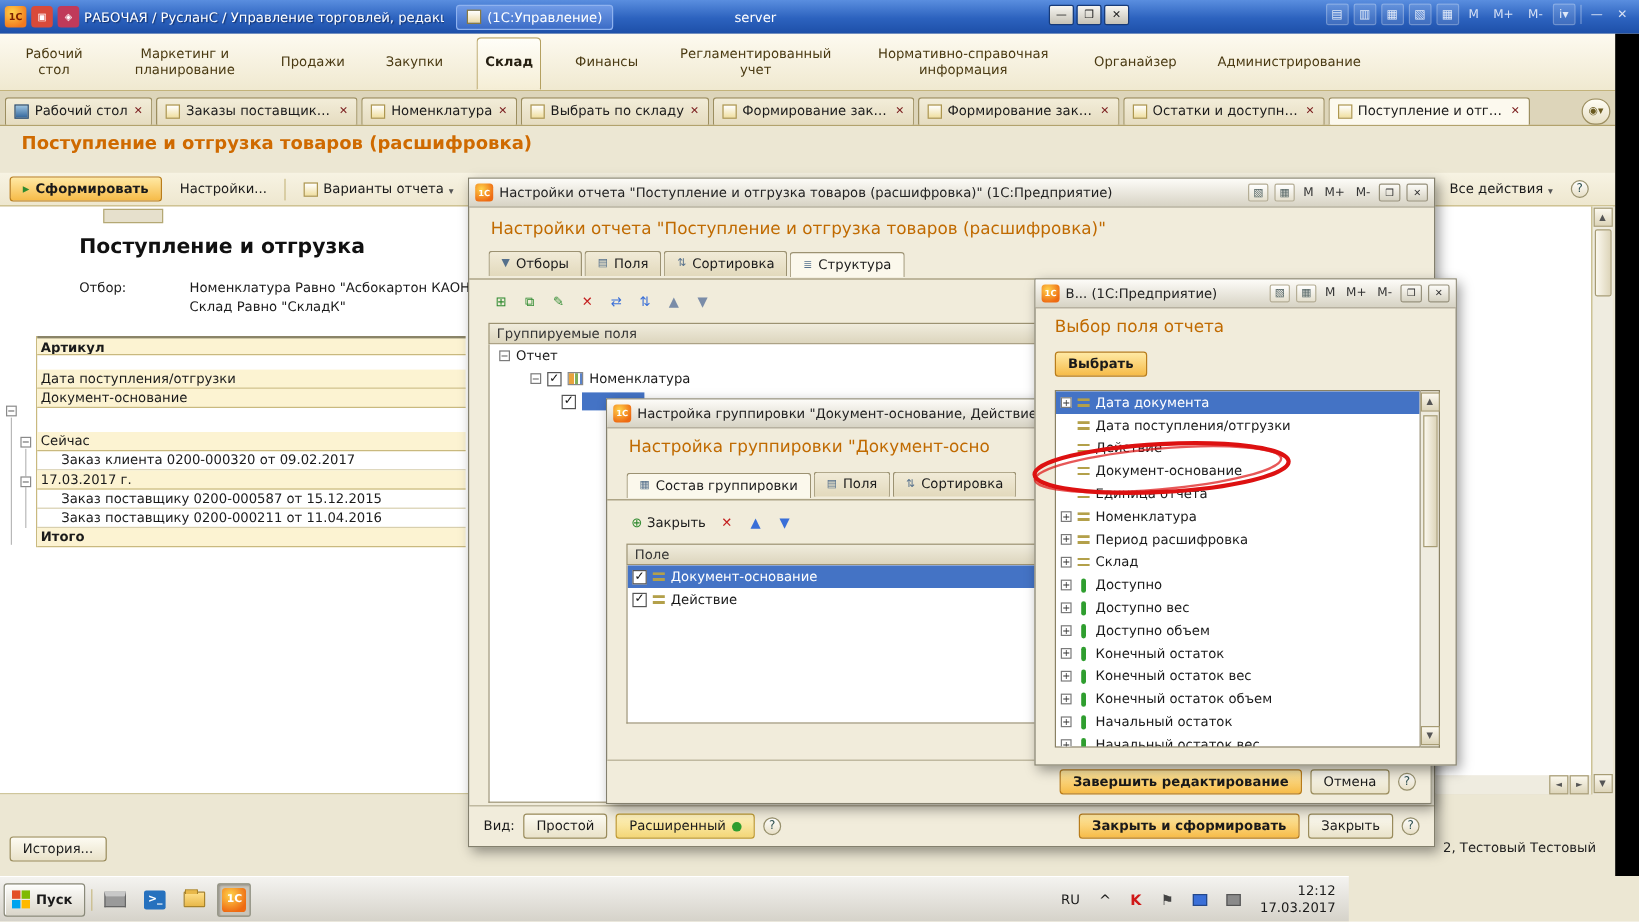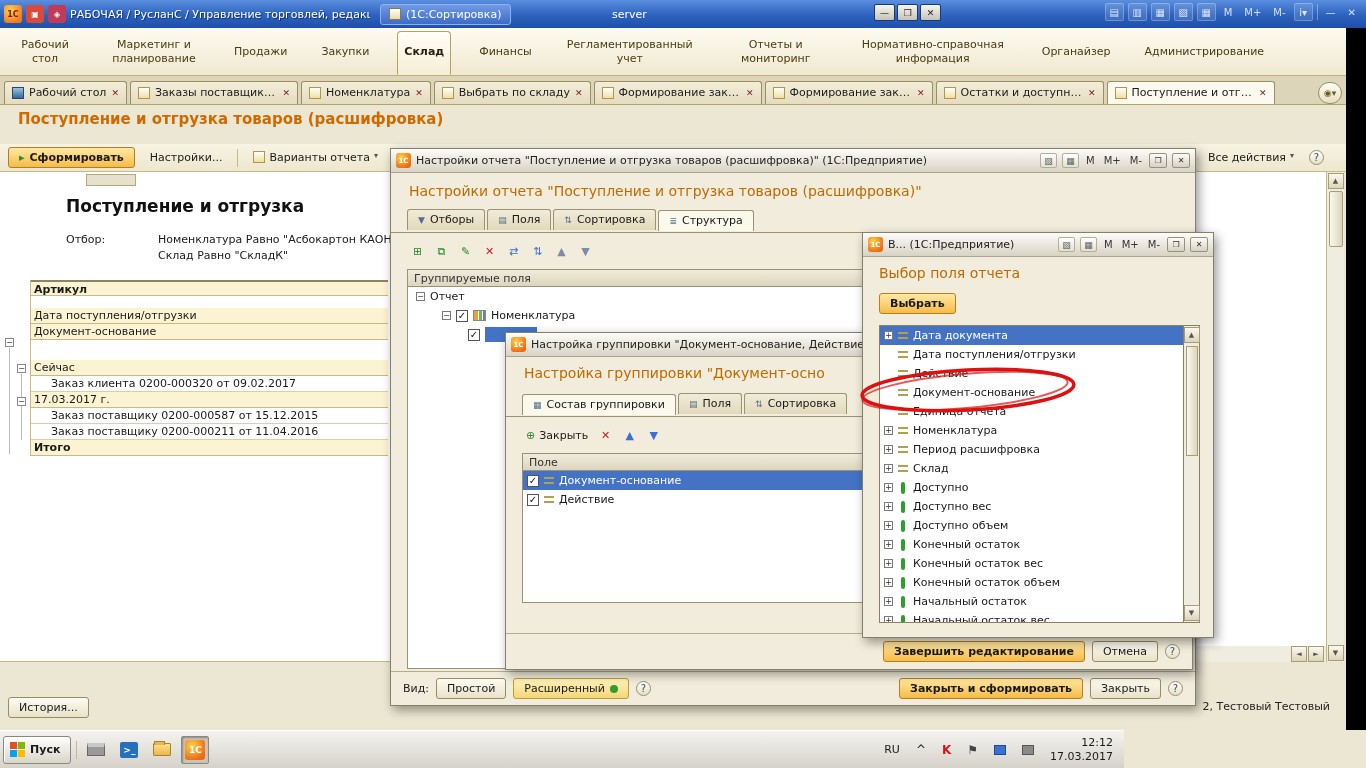--- a/index.html
+++ b/index.html
@@ -37,21 +37,21 @@
 .doctab .lbl{overflow:hidden;text-overflow:ellipsis;max-width:126px}
 .dt-ic{width:12px;height:12px;background:linear-gradient(#fff,#f0dfa0);border:1px solid #ad9750;flex:0 0 auto}
 .dt-ic.desk{background:linear-gradient(#9cc3e0,#34679c);border-color:#24486e}
 .dt-close{color:#7c2020;font-size:9px;font-weight:bold}
 
 
 #pagetitle{position:absolute;left:18px;top:110px;font-size:15px;font-weight:bold;color:#cf6a00;z-index:2}
 #toolbar{position:absolute;left:0;top:144px;width:1346px;height:28px;background:linear-gradient(#f7f3e3,#eee7cf);border-bottom:1px solid #c8ba84;display:flex;align-items:center;padding:0 8px;gap:8px;z-index:2}
 .btn{display:inline-flex;align-items:center;gap:5px;border:1px solid #9a8c5c;border-radius:3px;background:linear-gradient(#fdfbf2,#e9e2c9);padding:3px 10px;white-space:nowrap}
 .btn-primary{background:linear-gradient(#ffe9a4,#f6bb48);border:1px solid #b97d1b;font-weight:bold}
-.flatbtn{display:inline-flex;align-items:flex-start;gap:4px;padding:3px 6px;border:1px solid transparent;white-space:nowrap}
+.flatbtn{display:inline-flex;align-items:flex-end;gap:4px;padding:3px 6px;border:1px solid transparent;white-space:nowrap}
 .tsep{width:1px;height:18px;background:#c8ba84}
 #toolbar-right{margin-left:auto;display:flex;align-items:center;gap:8px;padding-right:14px}
 .qbtn{width:15px;height:15px;border-radius:50%;border:1px solid #97906c;background:linear-gradient(#fff,#e7dfc6);font-size:10px;color:#355;display:inline-flex;align-items:center;justify-content:center}
 .caret{font-size:8px;color:#555}
 
 
 #report{position:absolute;left:0;top:172px;width:1326px;height:490px;background:#fff;z-index:1;border-bottom:1px solid #c4b883}
 #corner-box{position:absolute;left:86px;top:174px;width:50px;height:12px;background:#e6e0cc;border:1px solid #b4a874;z-index:2}
 #rep-header{position:absolute;left:66px;top:196px;font-size:17px;font-weight:bold;color:#111;z-index:2}
 #rep-filter-lbl{position:absolute;left:66px;top:233px;z-index:2}
@@ -141,21 +141,21 @@
 </head>
 <body>
 
 <div id="titlebar">
   <span class="tb-ic app">1С</span>
   <span class="tb-ic r1">▣</span>
   <span class="tb-ic r2">◈</span>
   <span class="tb-title">РАБОЧАЯ / РусланС / Управление торговлей, редакция</span>
   <span class="tb-seg">
     <span class="doc"></span>
-    <span>(1С:Сортировка)</span>
+    <span>(1С:Управление)</span>
   </span>
 </div>
 <div id="tb-server" style="z-index:6">server</div>
 <div id="tb-winbtns" style="z-index:6">
   <span class="twb">—</span>
   <span class="twb">❒</span>
   <span class="twb">✕</span>
 </div>
 <div id="tb-right" style="z-index:6">
   <span class="tbi">▤</span>
@@ -187,23 +187,20 @@
     </div>
   <div class="rsec active">
       <span>Склад</span>
     </div>
   <div class="rsec">
       <span>Финансы</span>
     </div>
   <div class="rsec w130">
       <span>Регламентированный учет</span>
     </div>
-  <div class="rsec w100">
-      <span>Отчеты и мониторинг</span>
-    </div>
   <div class="rsec w150">
       <span>Нормативно-справочная информация</span>
     </div>
   <div class="rsec">
       <span>Органайзер</span>
     </div>
   <div class="rsec">
       <span>Администрирование</span>
     </div>
 </div>

